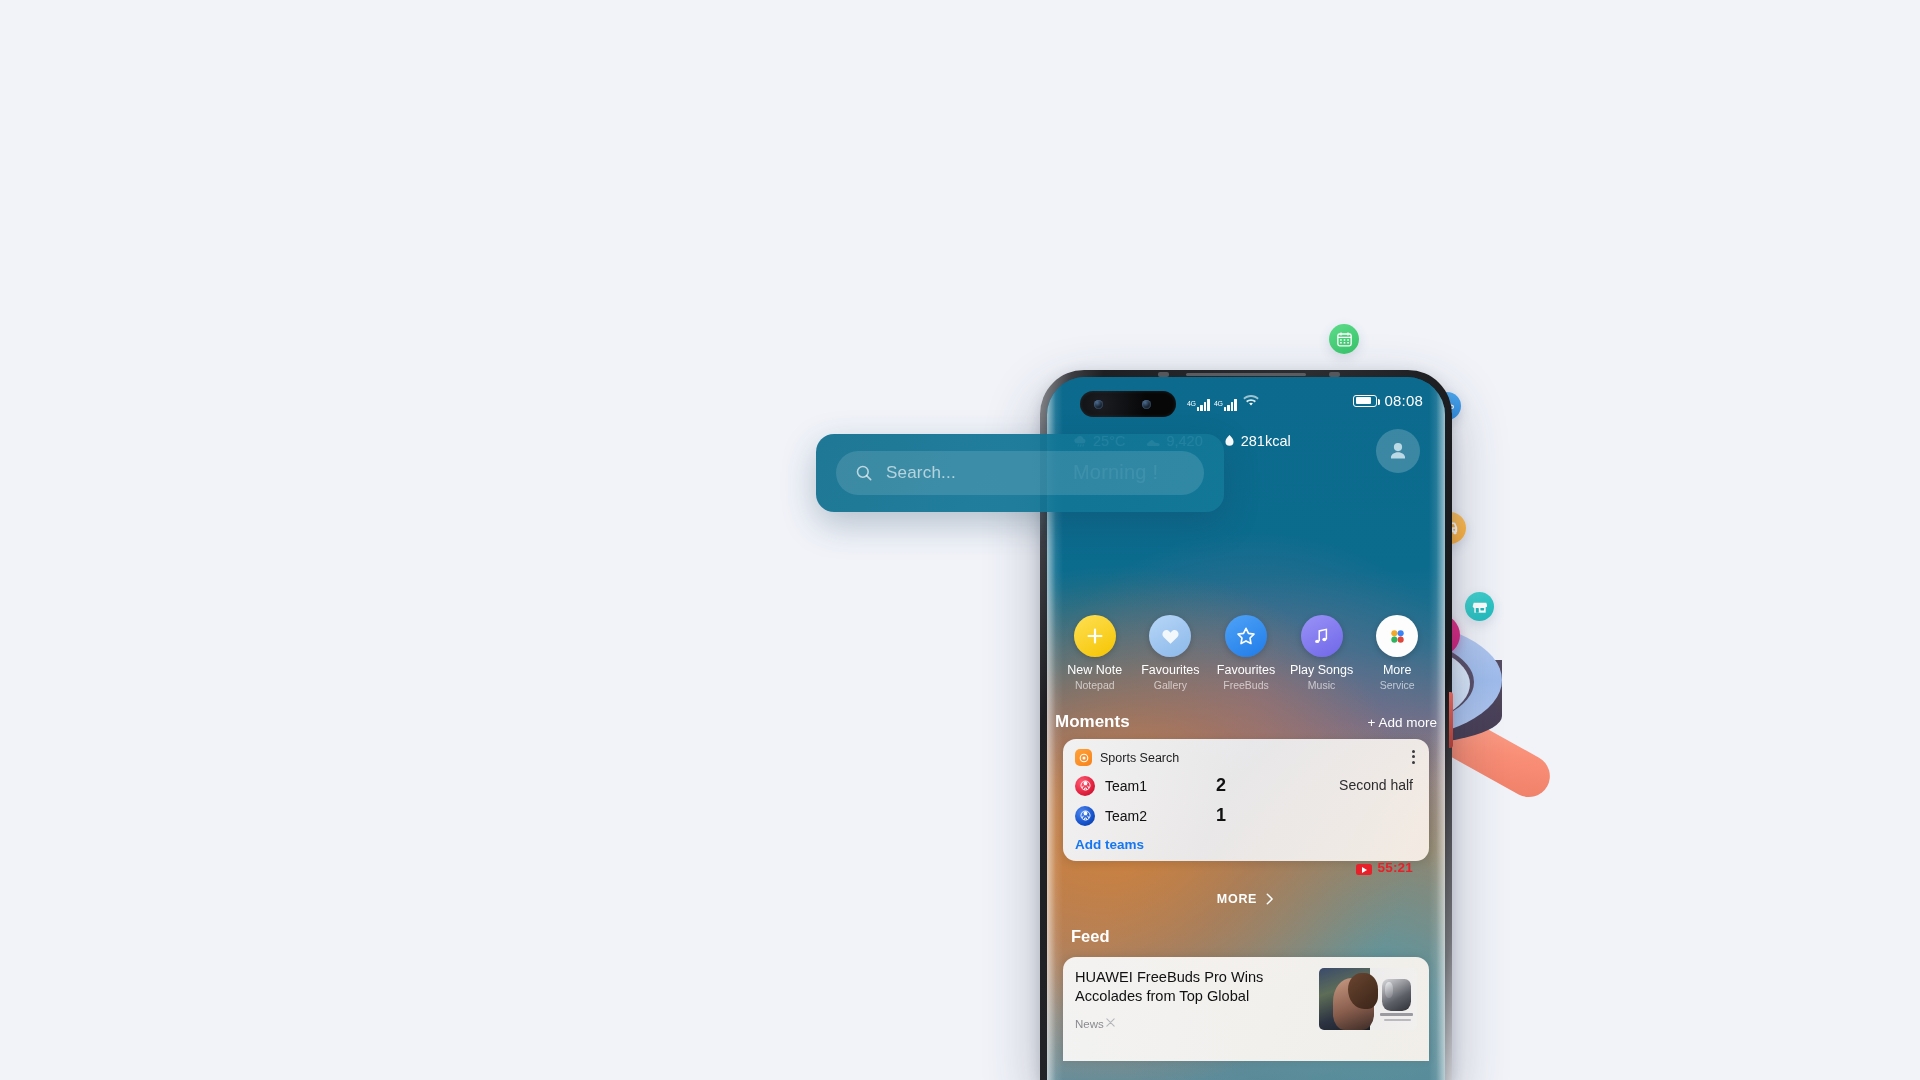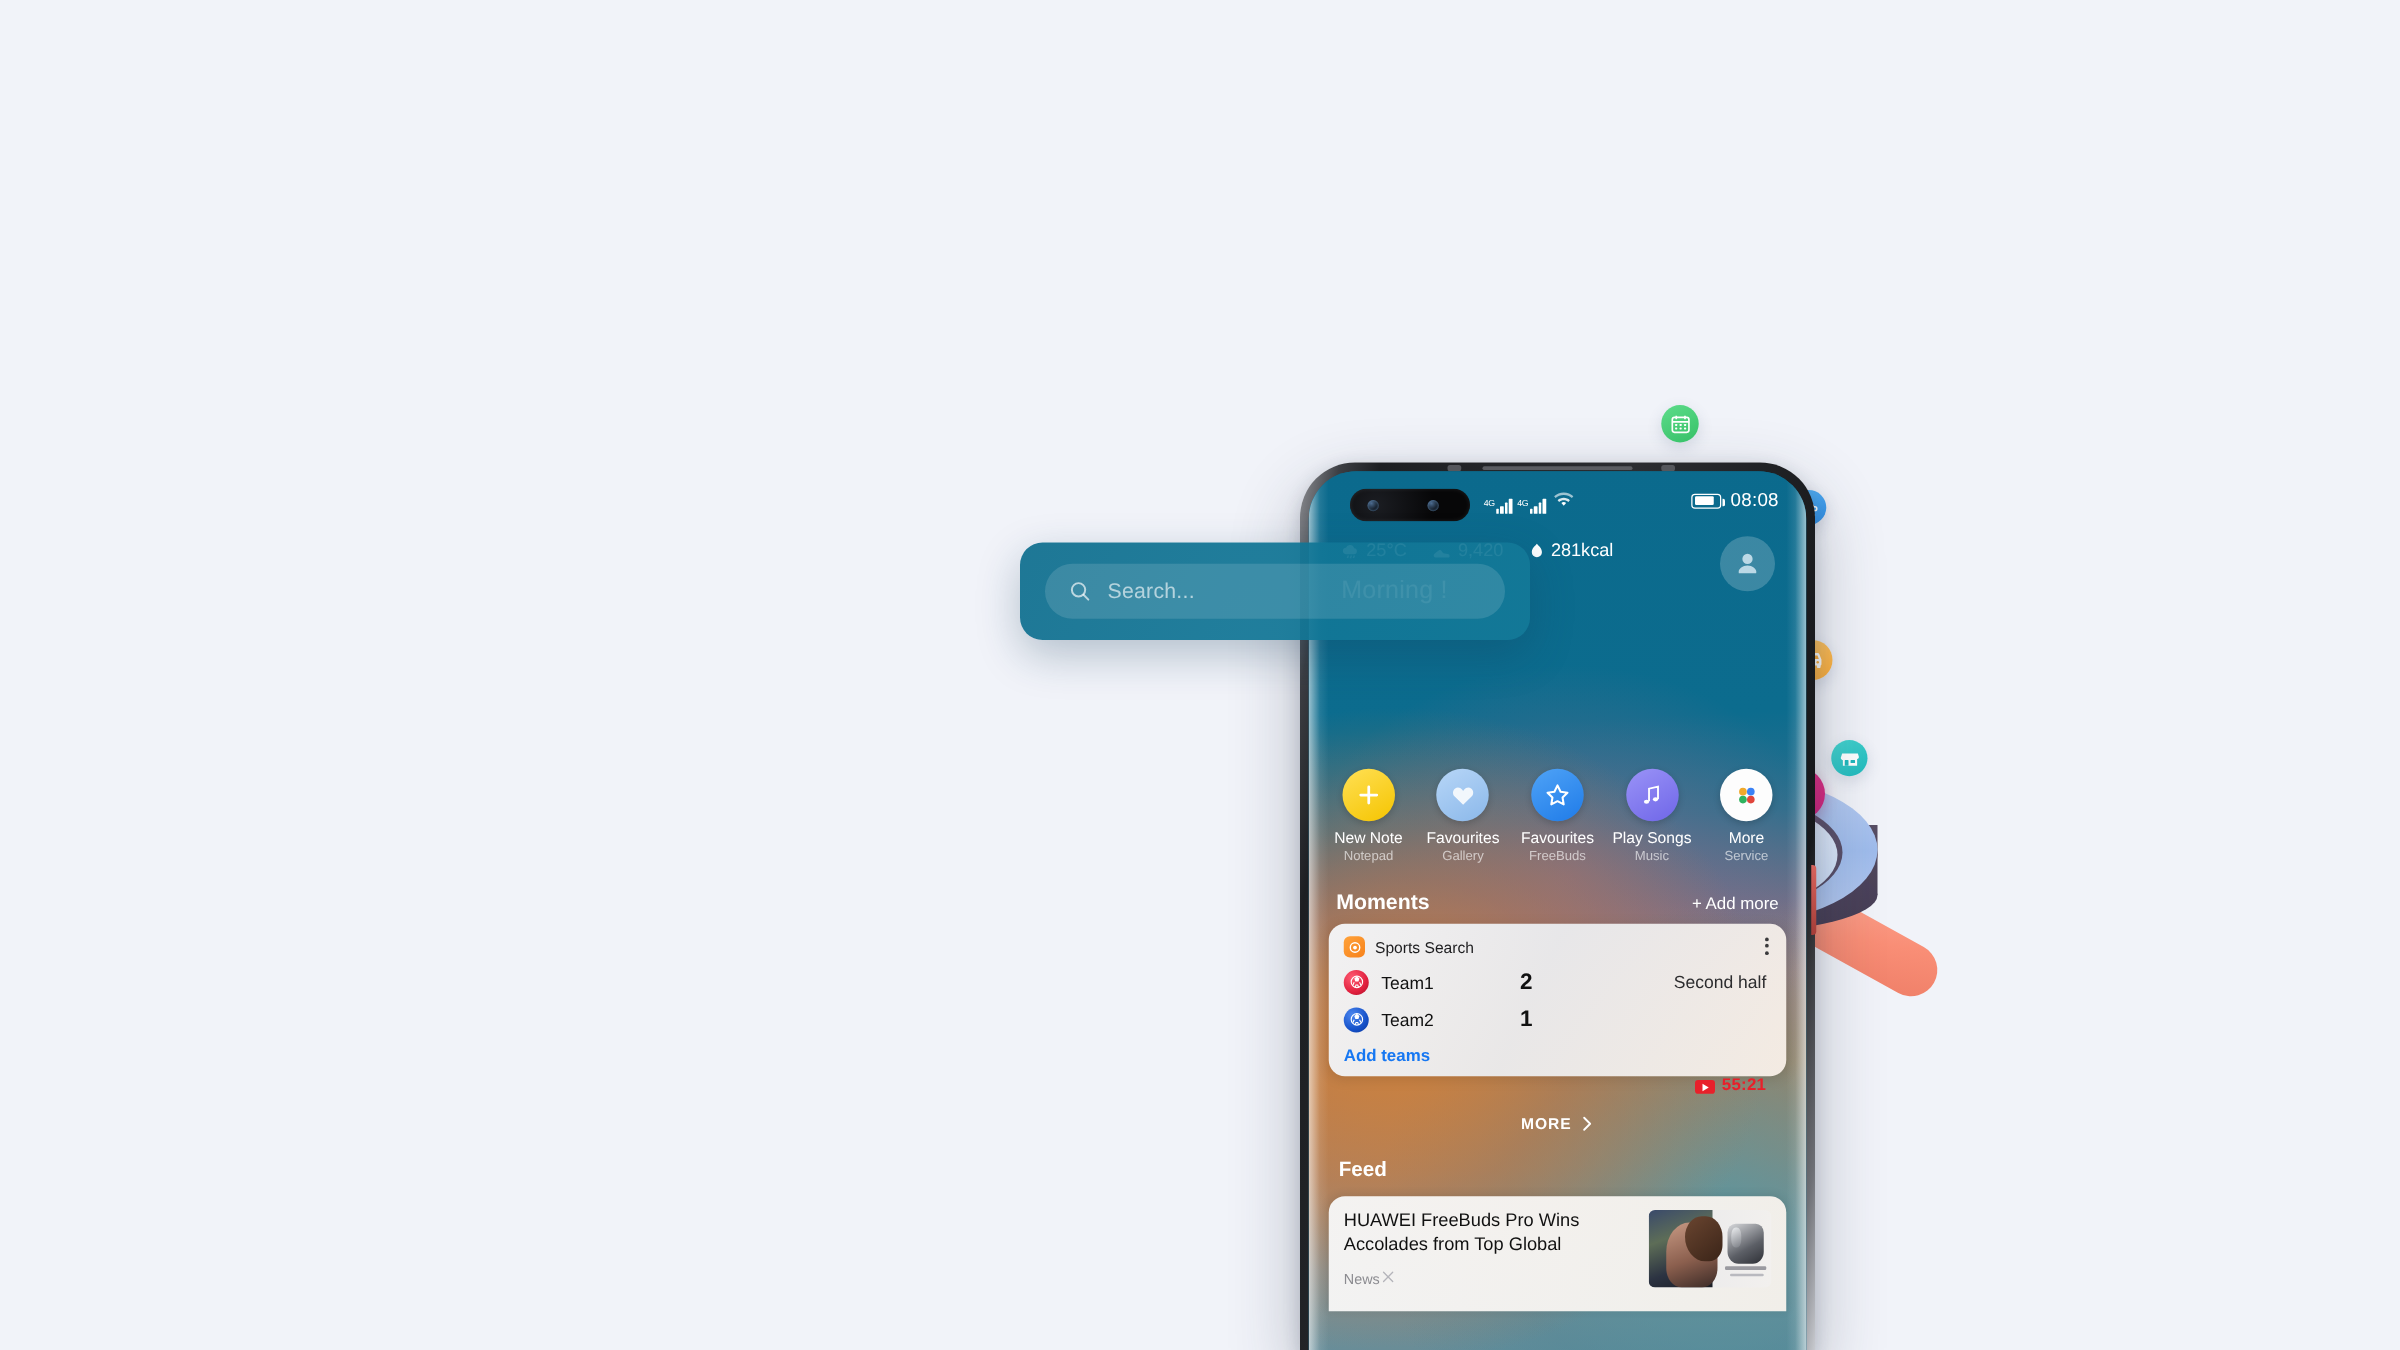--- a/index.html
+++ b/index.html
@@ -106,21 +106,21 @@
     display:flex;align-items:center;justify-content:center;
     box-shadow:0 2px 6px rgba(0,0,0,.18);
   }
   .sc-title{ font-size:12.5px; color:#fff; line-height:14px; }
   .sc-sub{ font-size:10.5px; color:rgba(255,255,255,.62); line-height:14px; margin-top:1px;}
 
   
   #moments-head{
     position:absolute; left:0; right:0; top:335px;
     display:flex; align-items:baseline; justify-content:space-between;
-    padding:0 22px; color:#fff;
+    padding:0 8px; color:#fff;
   }
   #moments-title{ font-size:17px; font-weight:bold; }
   #add-more{ font-size:13.5px; font-weight:400;}
 
   
   #sports-card{
     position:absolute; left:16px; right:16px; top:362px;
     background:linear-gradient(115deg,rgba(244,245,247,.97),rgba(236,238,241,.94) 45%,rgba(249,240,232,.95));
     border-radius:13px;
     padding:10px 12px 9px 12px;
@@ -147,21 +147,21 @@
   #match-clock{ font-size:13.5px; color:#e8202a; font-weight:bold; letter-spacing:.2px;}
   #add-teams{ font-size:13.5px; color:#1677f2; font-weight:bold; margin-top:11px;}
 
   
   #more-row{ position:absolute; left:0; right:0; top:515px; display:flex; align-items:center; justify-content:center; gap:7px; color:#fff;}
   #more-label{ font-size:12.5px; font-weight:bold; letter-spacing:.7px;}
 
   
   #feed-title{ position:absolute; left:24px; top:550px; color:#fff; font-size:16.5px; font-weight:bold;}
   #feed-card{
-    position:absolute; left:16px; right:16px; top:580px; height:92px;
+    position:absolute; left:16px; right:16px; top:580px; height:104px;
     background:linear-gradient(110deg,rgba(246,246,246,.97),rgba(247,242,236,.96));
     border-radius:13px 13px 0 0;
     padding:11px 12px 0 12px;
     box-shadow:0 -1px 8px rgba(0,0,0,.10);
     display:flex; gap:10px; overflow:hidden;
   }
   #feed-text{ flex:1; min-width:0;}
   #feed-headline{ font-size:14.6px; color:#111; line-height:19px; }
   #feed-meta{ display:flex; align-items:center; justify-content:flex-start; margin-top:9px; padding-right:6px;}
   #feed-source{ font-size:11.5px; color:#8b8b90;}

